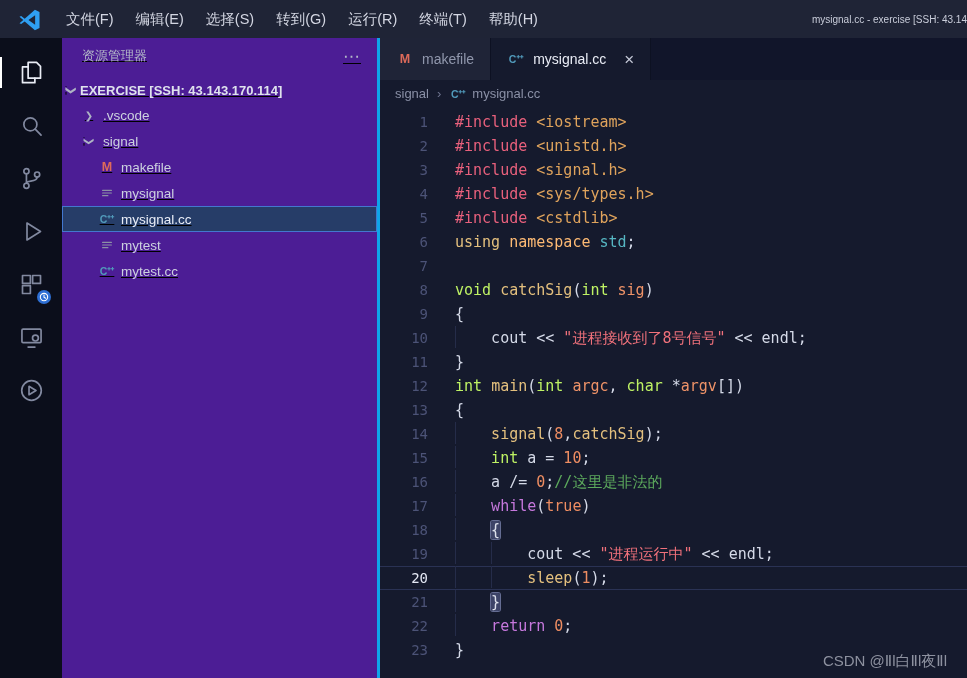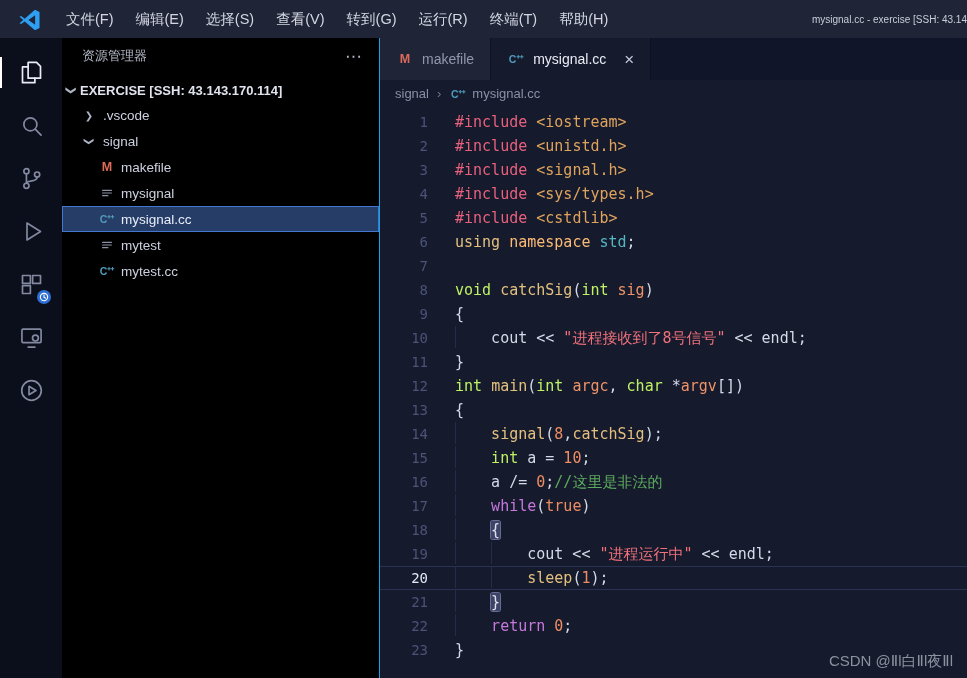--- a/index.html
+++ b/index.html
@@ -19,21 +19,21 @@
   
   .activitybar{width:62px;flex:none;background:#0b0e1b;padding-top:8px;display:flex;flex-direction:column;align-items:center;}
   .ab-item{width:62px;height:53px;position:relative;display:flex;align-items:center;justify-content:center;cursor:pointer;}
   .ab-item svg{width:27px;height:27px;stroke:#8289a0;fill:none;stroke-width:1.5;stroke-linecap:round;stroke-linejoin:round;}
   .ab-item.active svg{stroke:#e9ecf5;}
   .ab-item.active::before{content:"";position:absolute;left:0;top:11px;bottom:11px;width:2px;background:#ffffff;}
   .ab-badge{position:absolute;right:11px;bottom:7px;width:14px;height:14px;border-radius:50%;background:#2e6fd4;display:flex;align-items:center;justify-content:center;}
   .ab-badge svg{width:10px;height:10px;stroke:#ffffff;stroke-width:1.3;fill:none;}
 
   
-  .sidebar{width:318px;flex:none;background:#000000;display:flex;flex-direction:column;border-right:1px solid #0ea5e9;}
+  .sidebar{width:318px;flex:none;background:#4c1d95;display:flex;flex-direction:column;border-right:3px solid #0ea5e9;text-decoration:underline;}
   .sidebar-header{height:36px;flex:none;display:flex;align-items:center;justify-content:space-between;padding:0 16px 0 20px;color:#b4b9c8;font-size:13px;}
   .sidebar-more{font-size:17px;color:#b4b9c8;letter-spacing:1px;cursor:pointer;}
   .section-header{height:24px;margin-top:4px;display:flex;align-items:center;font-weight:bold;color:#dfe3ed;font-size:13px;cursor:pointer;}
   .chev{width:18px;flex:none;text-align:center;display:inline-block;color:#aeb4c4;font-size:10px;transform:rotate(0deg);}
   .chev.open{transform:rotate(90deg);}
   .tree{flex:1;}
   .tree-row{height:26px;display:flex;align-items:center;color:#ccd1df;font-size:13.5px;cursor:pointer;}
   .tree-row.selected{background:#263d68;box-shadow:inset 0 0 0 1px #4377cf;color:#e9edf7;}
   .tree-label{margin-left:5px;white-space:nowrap;}
   .ficon{display:inline-flex;align-items:center;justify-content:center;width:18px;height:16px;flex:none;font-weight:bold;font-family:"Liberation Sans",sans-serif;}
@@ -67,36 +67,35 @@
   .c-type{color:#bef264;}
   .c-blue2{color:#fdba74;}
   .c-cyan{color:#56b6c2;}
   .c-fn{color:#e4c07e;}
   .c-num{color:#ee8d62;}
   .c-str{color:#f0717b;}
   .c-cmt{color:#5dab5d;}
   .c-param{color:#ef9368;}
   .c-brkt{color:#dde1ec;background:#3d4468;box-shadow:0 0 0 1px #656d93;border-radius:2px;}
 
-  .watermark{position:absolute;right:14px;bottom:7px;font-size:15px;color:#8d919f;font-family:"Liberation Sans",sans-serif;}
+  .watermark{position:absolute;right:20px;bottom:7px;font-size:15px;color:#8d919f;font-family:"Liberation Sans",sans-serif;}
 </style>
 </head>
 <body>
 
 <div class="window">
 
   <div class="titlebar">
     <svg class="logo" viewBox="0 0 24 24">
       <path fill="#2f9ff2" fill-rule="evenodd" d="M17.2 2.6 L7.4 11.2 L4 8.6 L2.4 9.4 L6 12.5 L2.4 15.6 L4 16.4 L7.4 13.8 L17.2 22.4 L21.6 20.2 V4.8 Z M17.4 8 V17 L11 12.5 Z"></path>
     </svg>
     <div class="menubar" id="menubar">
         <div class="menu-item">文件(F)</div>
         <div class="menu-item">编辑(E)</div>
         <div class="menu-item">选择(S)</div>
-        <div class="menu-item">查看(V)</div>
         <div class="menu-item">转到(G)</div>
         <div class="menu-item">运行(R)</div>
         <div class="menu-item">终端(T)</div>
         <div class="menu-item">帮助(H)</div>
       </div>
     <div class="titlebar-title">mysignal.cc - exercise [SSH: 43.14</div>
   </div>
 
   <div class="main">
 

